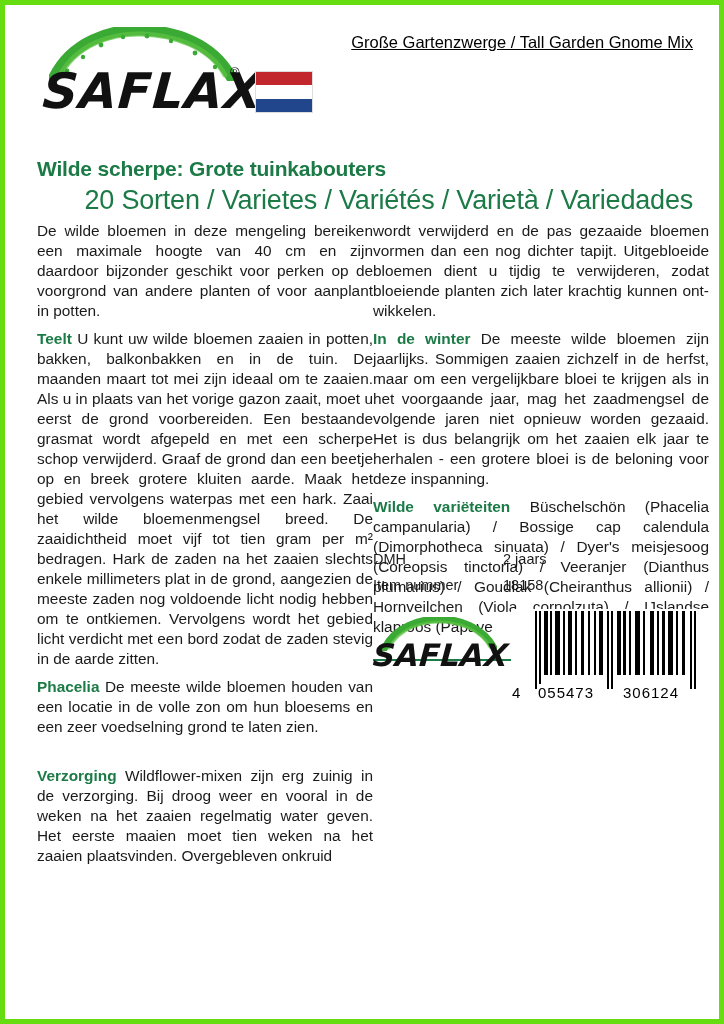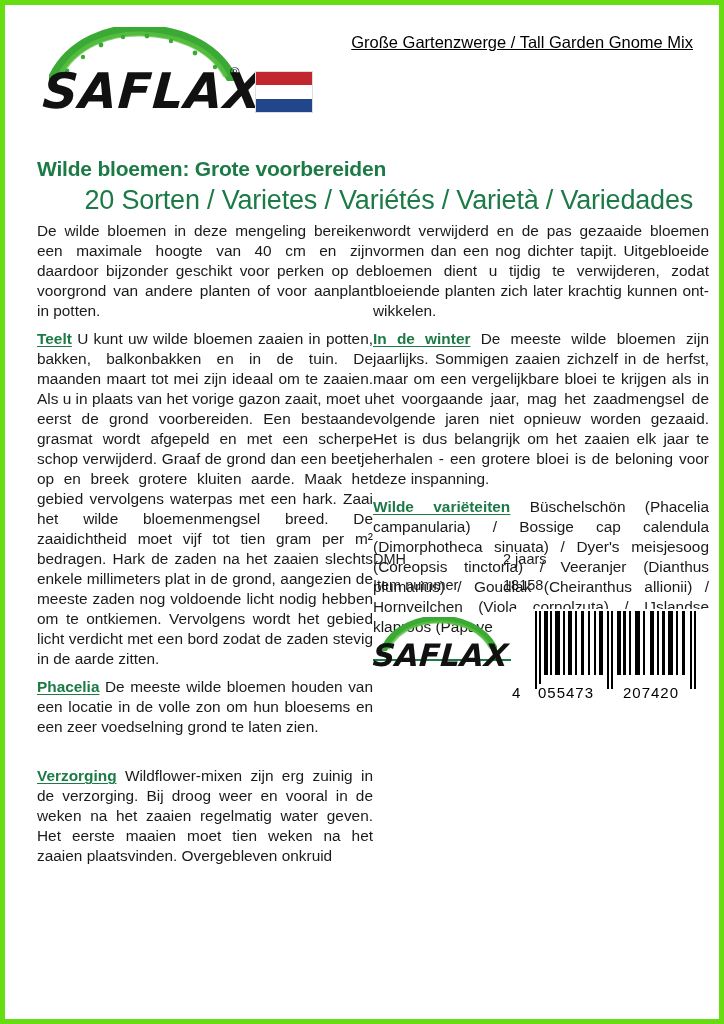--- a/index.html
+++ b/index.html
@@ -124,21 +124,20 @@
     line-height: 1.30;
     color: #1a1a1a;
     text-align: justify;
     text-justify: inter-word;
     hyphens: manual;
   }
   .col p:last-child { margin-bottom: 0; margin-top: 29px; }
   .sec-head {
     font-weight: 700;
     color: #1b7a46;
-    text-decoration: underline;
     text-underline-offset: 2px;
   }
 
   .divider {
     border: none;
     border-top: 2.5px solid #1b7a46;
     margin: 22px 0 0 0;
   }
 
   
@@ -241,21 +240,21 @@
     <div class="flag">
       <div class="band red"></div>
       <div class="band white"></div>
       <div class="band blue"></div>
     </div>
 
     <div class="head-title">Große Gartenzwerge / Tall Garden Gnome Mix</div>
   </div>
 
   <div class="title-block">
-    <div class="main-title">Wilde bloemen: Grote voorbereiden</div>
+    <div class="main-title">Wilde scherpe: Grote tuinkabouters</div>
     <div class="sub-title">20 Sorten / Varietes / Variétés / Varietà / Variedades</div>
   </div>
 
   <div class="columns">
 
     <div class="col">
       <p>De wilde bloemen in deze mengeling bereiken een maximale hoogte van 40 cm en zijn daardoor bijzonder geschikt voor perken op de voorgrond van an­dere planten of voor aanplant in potten.</p>
       <p><span class="sec-head">Teelt</span><span> U kunt uw wilde bloemen zaaien in potten, bakken, balkonbakken en in de tuin. De maanden maart tot mei zijn ideaal om te zaaien. Als u in plaats van het vorige gazon zaait, moet u eerst de grond voorbereiden. Een bestaande grasmat wordt afgepeld en met een scherpe schop verwijderd. Graaf de grond dan een beetje op en breek gro­tere kluiten aarde. Maak het gebied vervolgens waterpas met een hark. Zaai het wilde bloemenmengsel breed. De zaaidichtheid moet vijf tot tien gram per m² bedragen. Hark de zaden na het zaaien slechts enkele millimeters plat in de grond, aangezien de meeste zaden nog voldoende licht nodig hebben om te ontkiemen. Vervolgens wordt het gebied licht verdicht met een bord zodat de zaden stevig in de aarde zitten.</span></p>
       <p><span class="sec-head">Phacelia</span><span> De meeste wilde bloemen houden van een locatie in de volle zon om hun bloesems en een zeer voedsel­ning grond te laten zien.</span></p>
       <p><span class="sec-head">Verzorging</span><span> Wildflower-mixen zijn erg zuinig in de verzorging. Bij droog weer en vooral in de weken na het zaaien regelmatig water geven. Het eerste maaien moet tien weken na het zaaien plaatsvinden. Overgebleven onkruid</span></p>
@@ -317,19 +316,19 @@
               <rect x="151" y="2" width="3" height="64"></rect>
               <rect x="157" y="2" width="5" height="64"></rect>
               <rect x="165" y="2" width="2" height="64"></rect>
               <rect x="171" y="2" width="3" height="64"></rect>
               <rect x="179" y="2" width="2" height="78"></rect>
               <rect x="183" y="2" width="2" height="78"></rect>
             </g>
           </svg>
           <div class="bc-digit bc-lead">4</div>
           <div class="bc-digit bc-left">055473</div>
-          <div class="bc-digit bc-right">207420</div>
+          <div class="bc-digit bc-right">306124</div>
         </div>
 
       </div>
     </div>
   </div>
 </div>
 
 </body></html>

